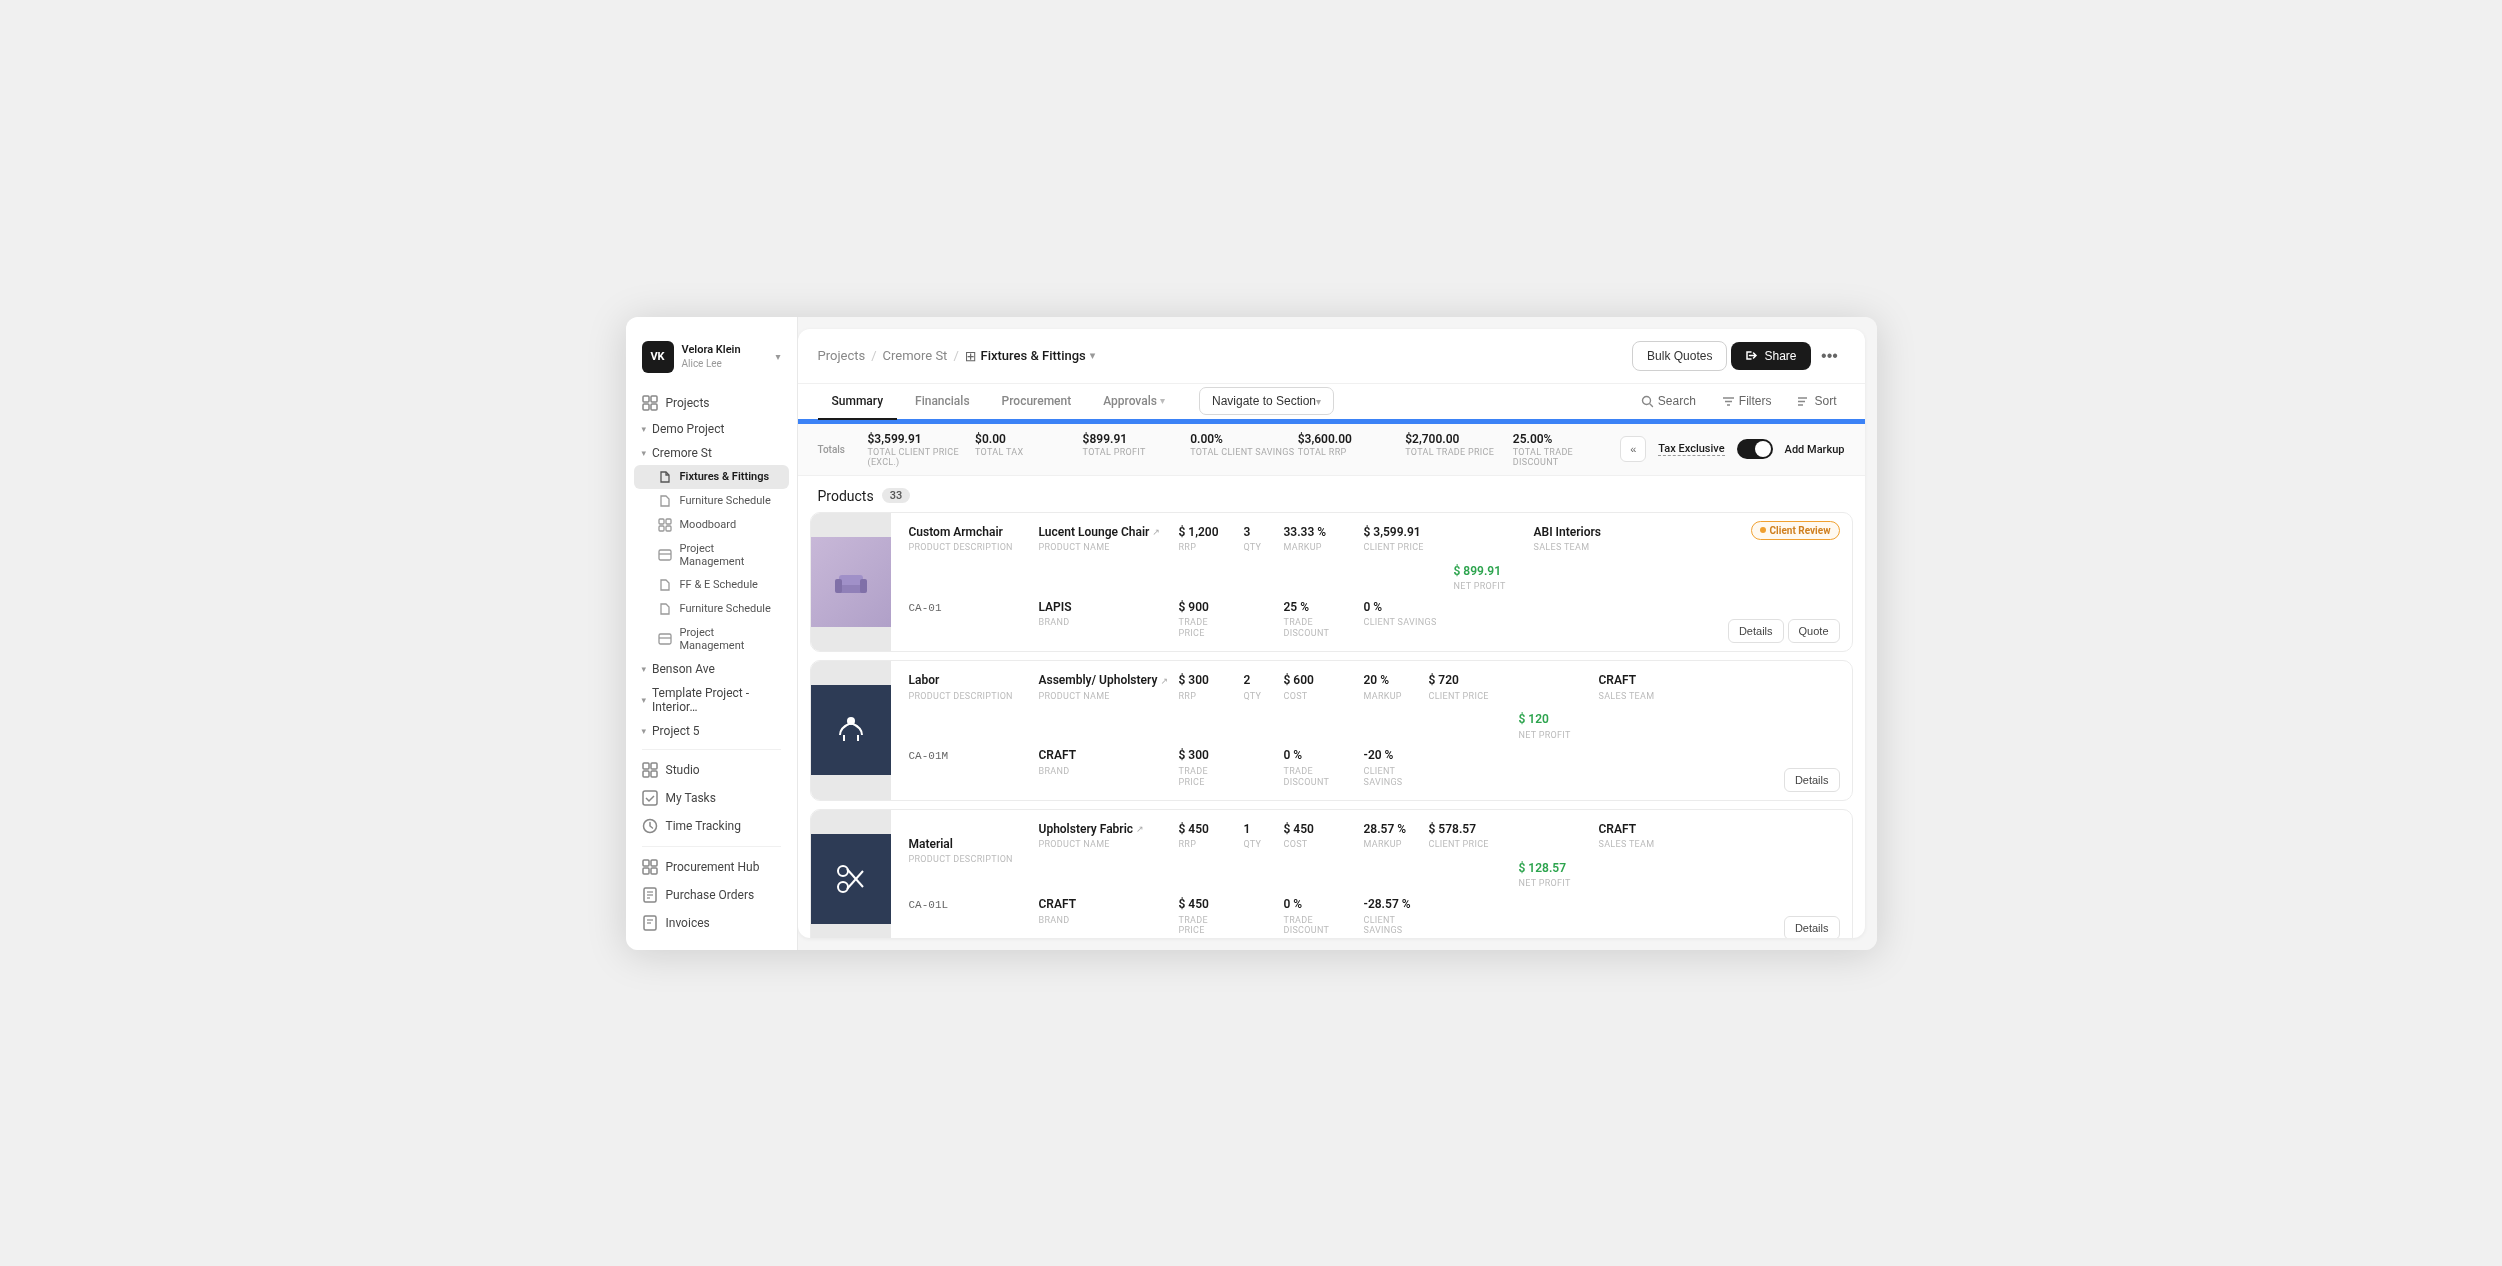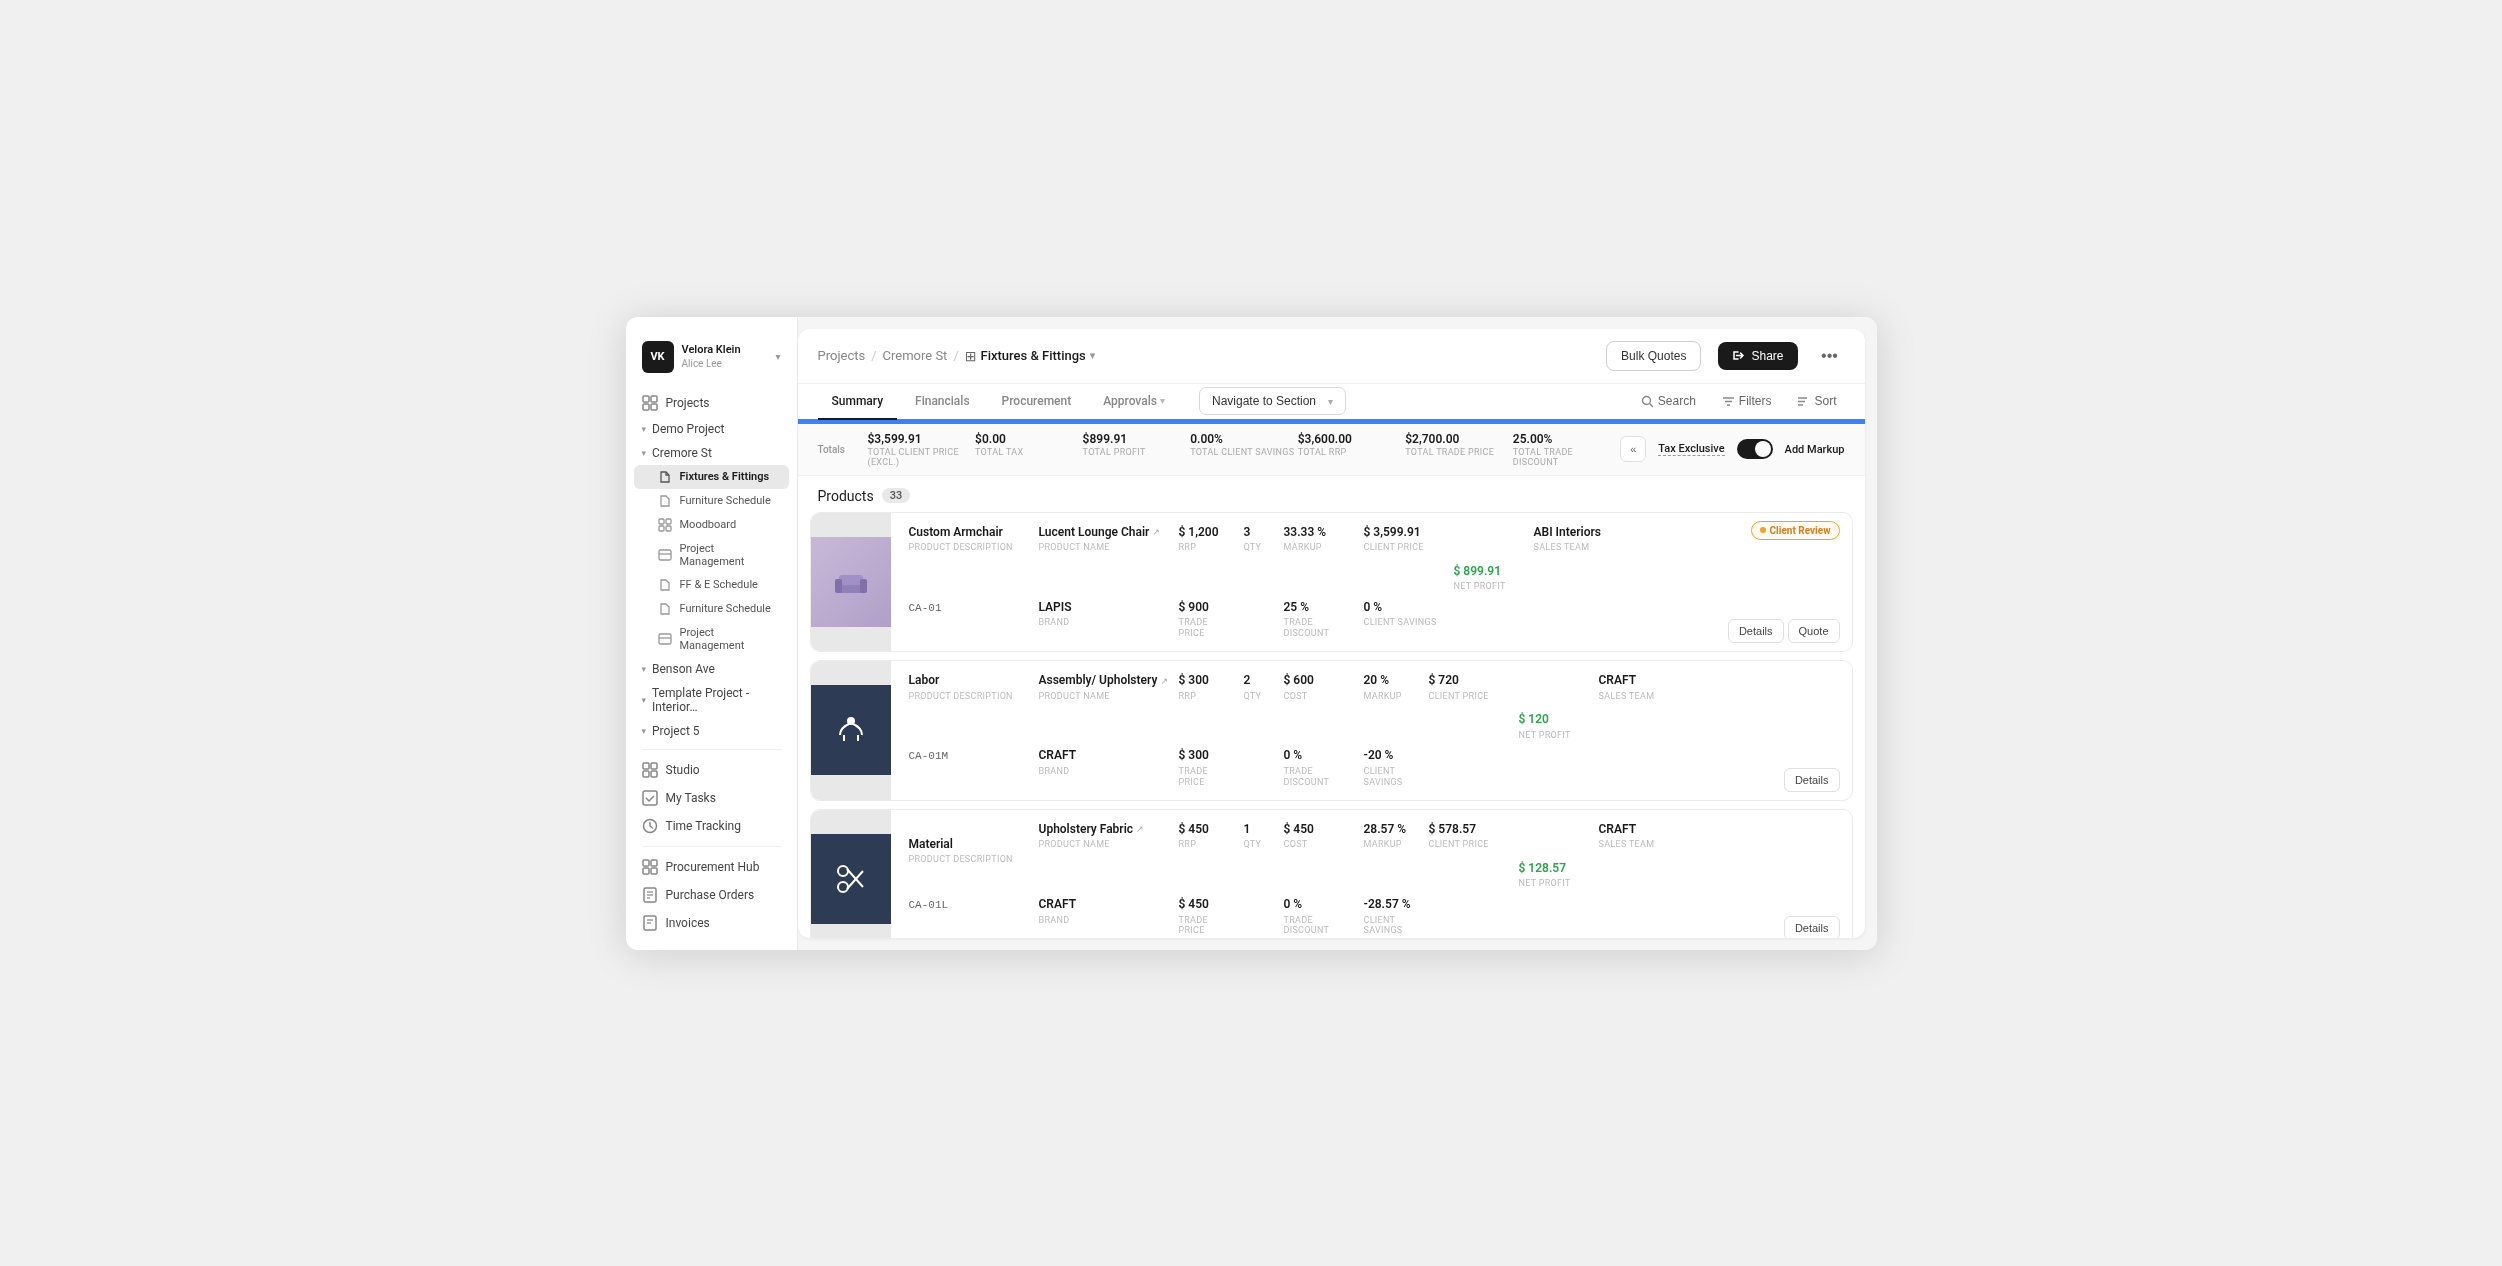--- a/index.html
+++ b/index.html
@@ -144,21 +144,21 @@
     }
     .breadcrumb-sep { color: #ccc; }
     .breadcrumb-current {
       display: flex;
       align-items: center;
       gap: 4px;
       color: #1a1a1a;
       font-weight: 500;
     }
     .breadcrumb-icon { color: #666; font-size: 14px; }
-    .topbar-actions { display: flex; align-items: center; gap: 17px; }
+    .topbar-actions { display: flex; align-items: center; gap: 4px; }
     .btn-bulk-quotes {
       padding: 7px 14px;
       border: 1.5px solid #d0d0d0;
       border-radius: 8px;
       background: white;
       font-size: 12px;
       font-weight: 500;
       color: #333;
       cursor: pointer;
     }
@@ -212,21 +212,21 @@
       border-bottom-color: #1a1a1a;
     }
     .tab-approvals {
       display: flex;
       align-items: center;
       gap: 3px;
     }
     .navigate-btn {
       display: flex;
       align-items: center;
-      gap: 12px;
+      gap: 0;
       padding: 6px 12px;
       border: 1.5px solid #d8d8d8;
       border-radius: 7px;
       background: white;
       font-size: 12px;
       font-weight: 500;
       color: #333;
       cursor: pointer;
     }
     .tabs-right { display: flex; align-items: center; gap: 10px; }

